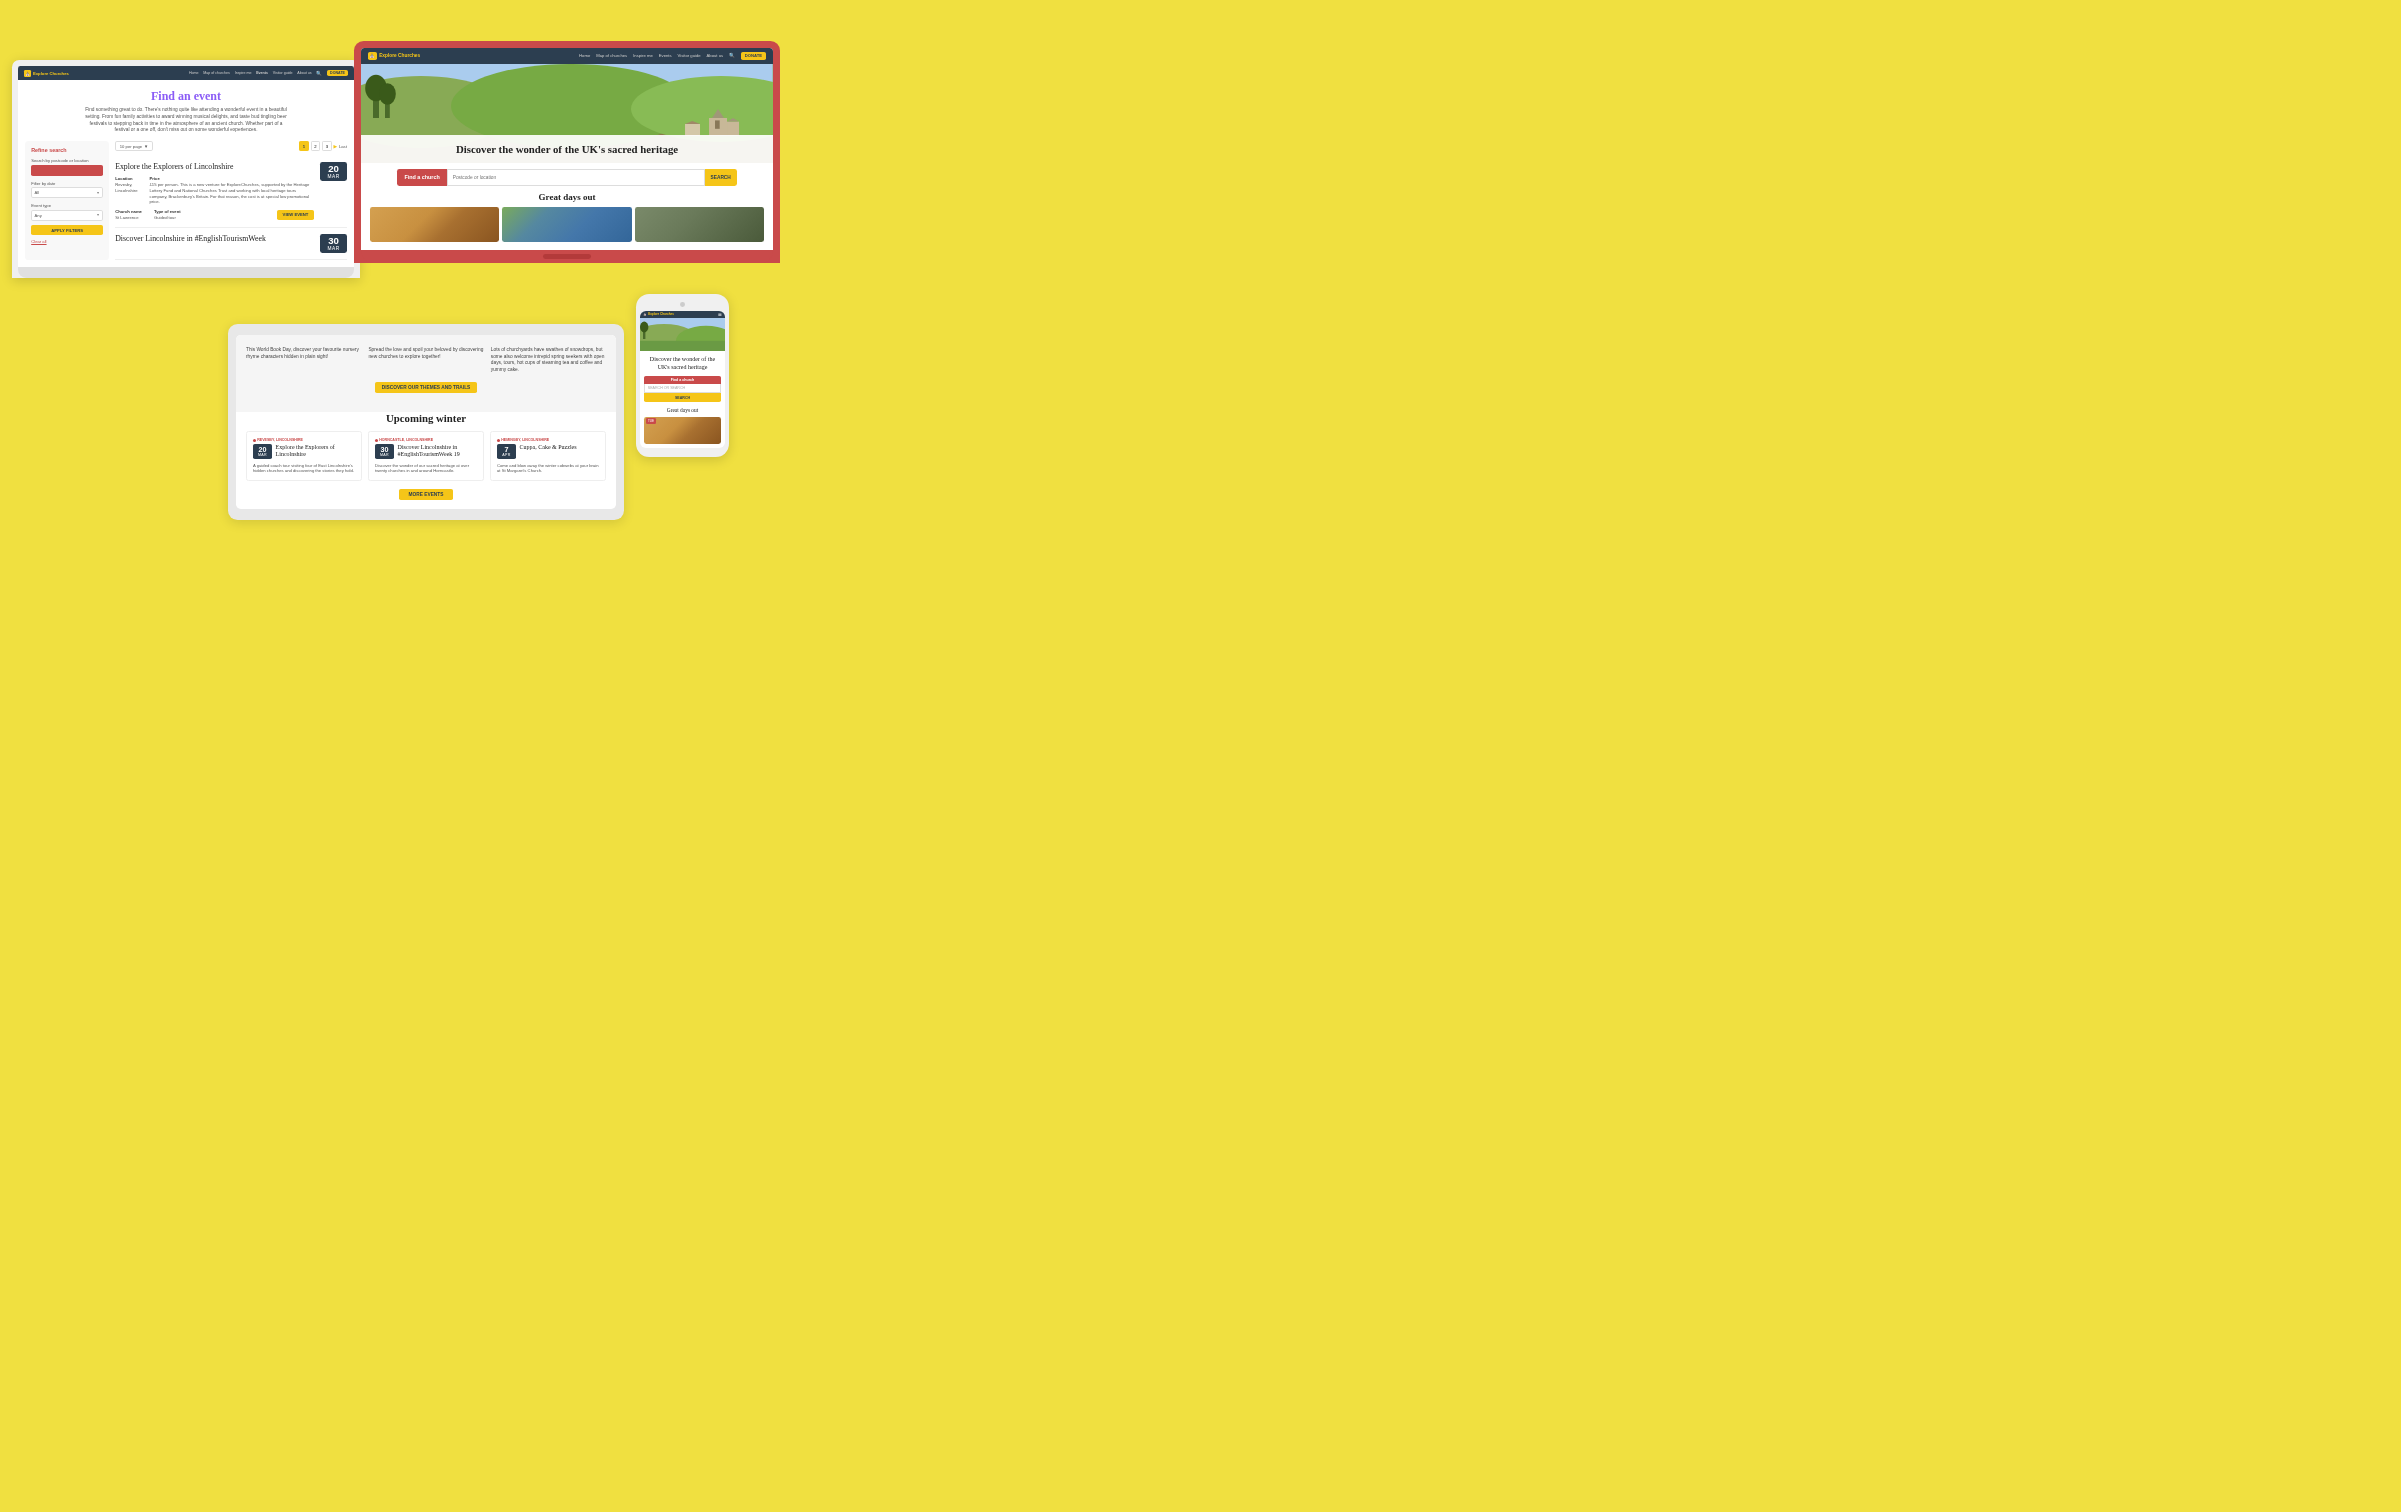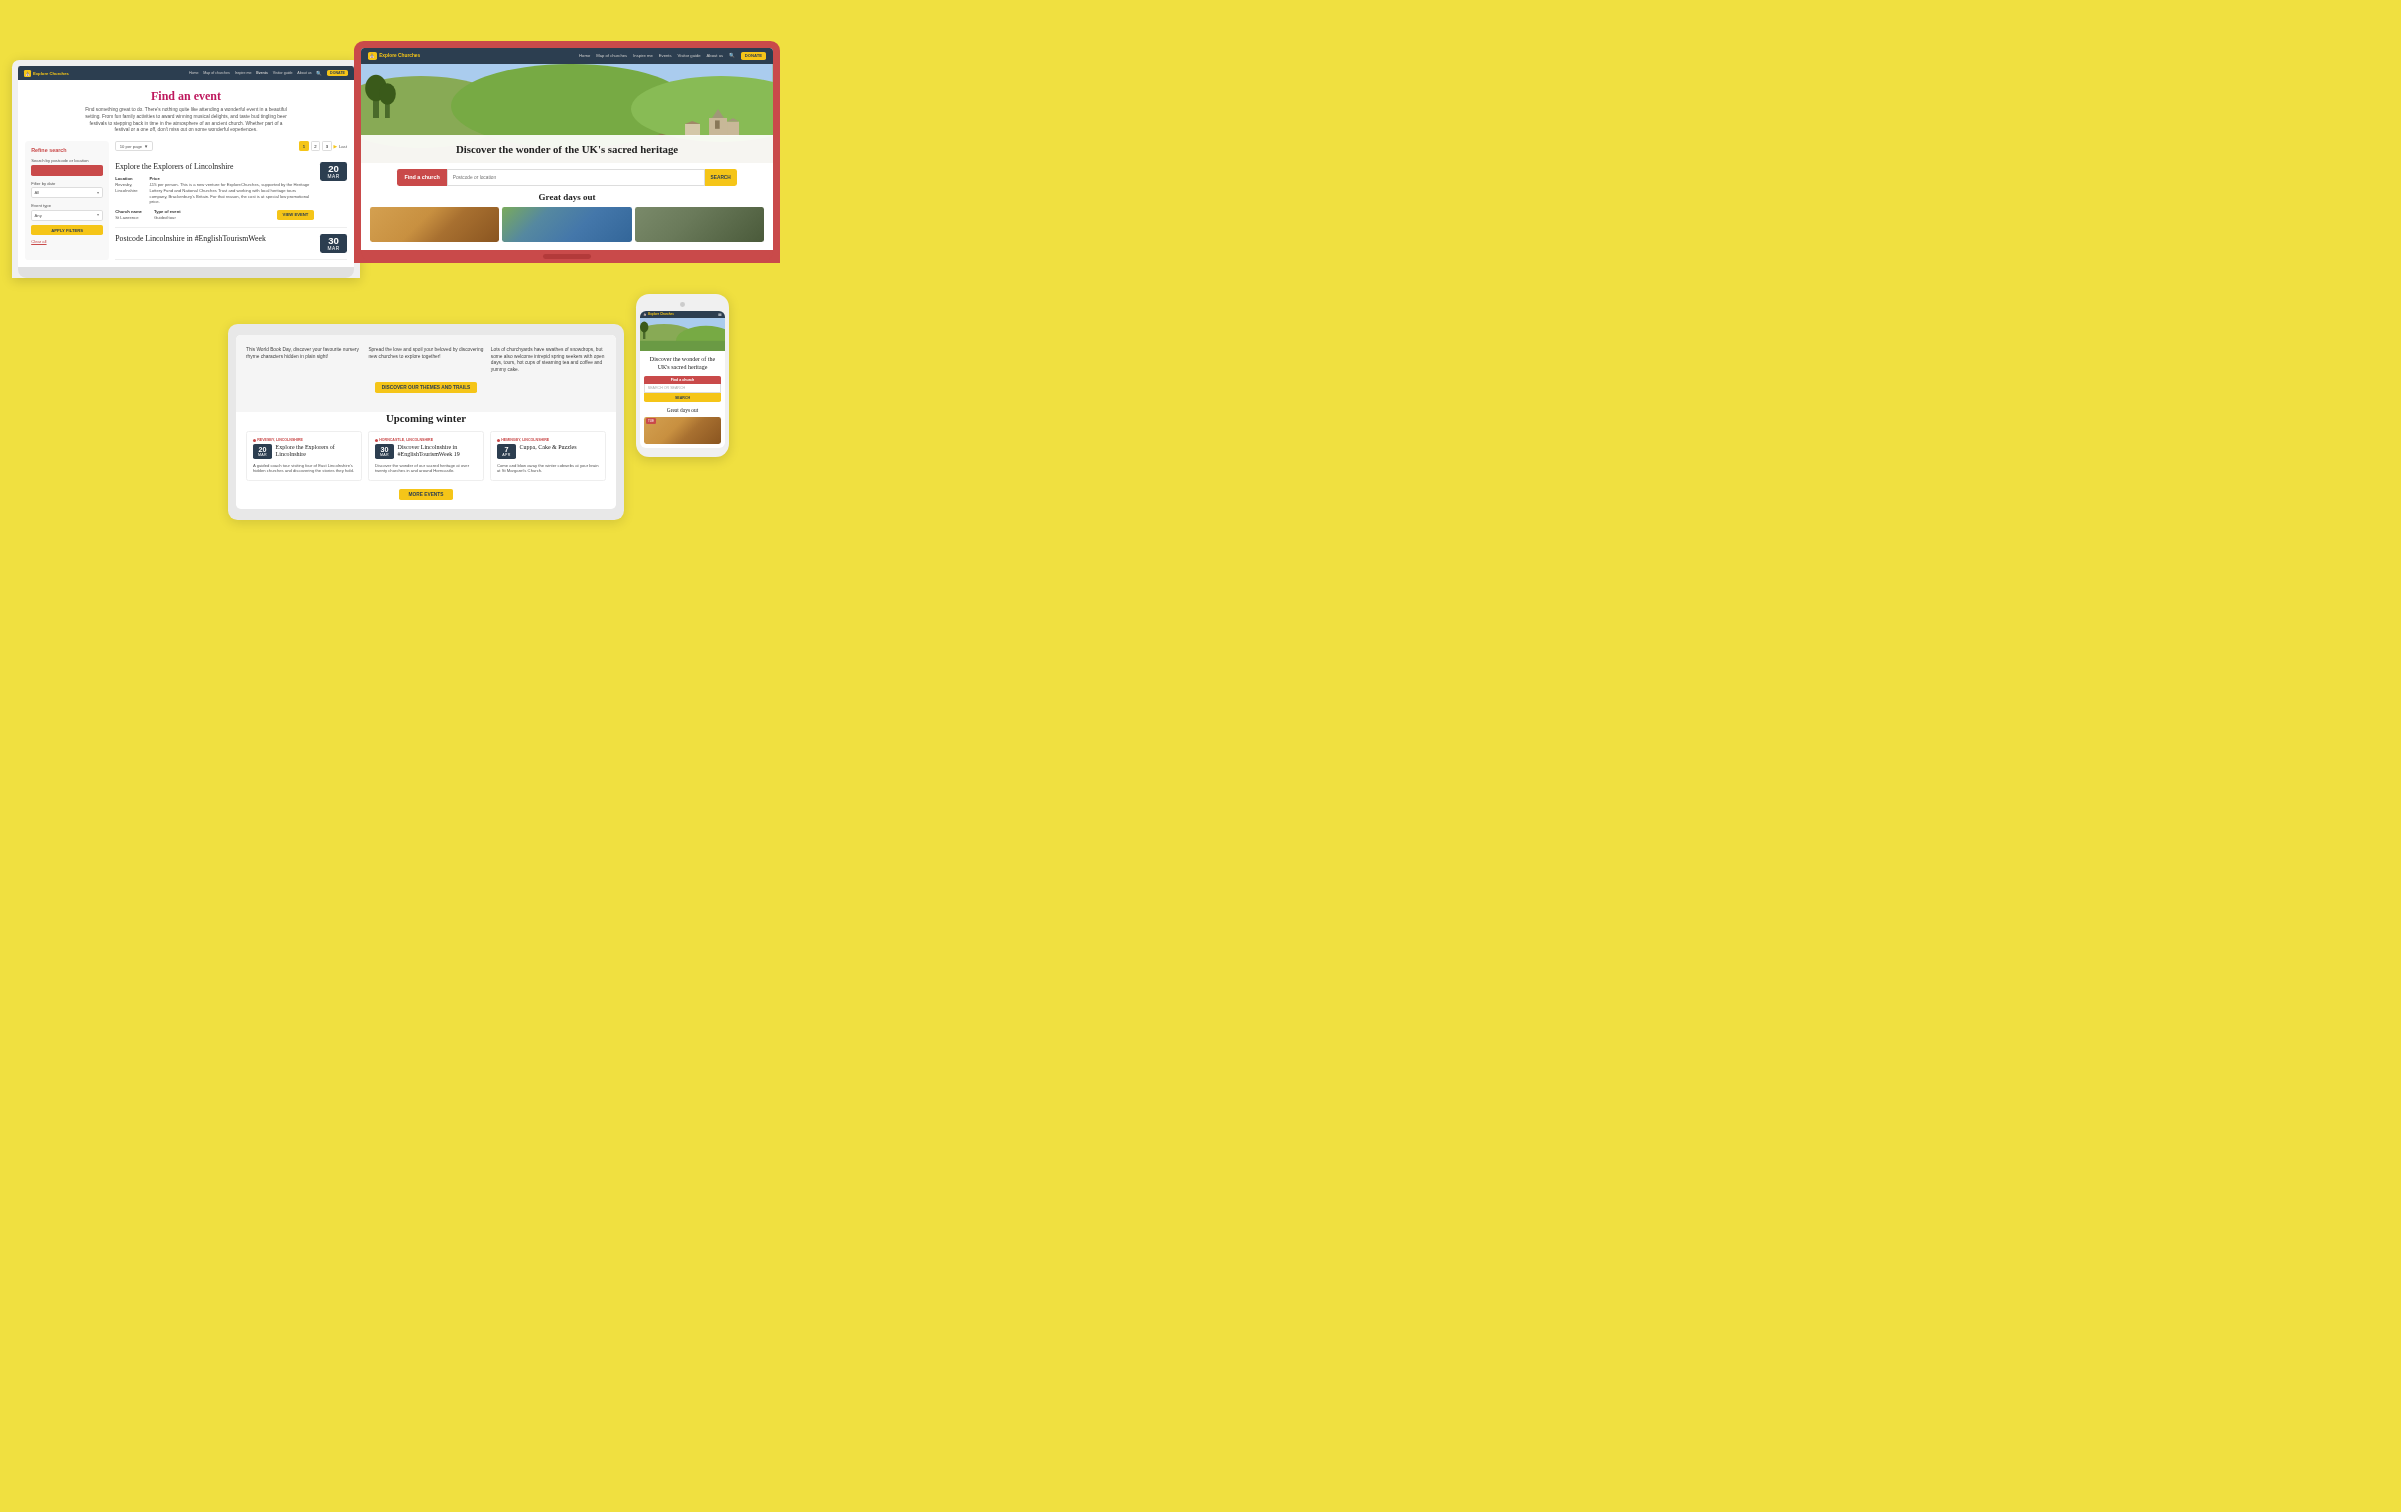--- a/index.html
+++ b/index.html
@@ -264,21 +264,21 @@
       font-family: sans-serif;
       padding: 1.2px 3px;
       border-radius: 1.8px;
     }
 
     
     .event-page-title {
       text-align: center;
       font-size: 12px;
       font-family: Georgia, serif;
-      color: #be185d;
+      color: #8b5cf6;
       margin: 8.4px 0 3.6px;
     }
     .event-page-subtitle {
       text-align: center;
       font-size: 4.8px;
       font-family: sans-serif;
       color: #555;
       max-width: 204px;
       margin: 0 auto 7.2px;
       line-height: 1.4;
@@ -813,21 +813,21 @@
               </div>
             </div>
             <div class="date-badge">
               <div class="date-badge-day">20</div>
               <div class="date-badge-month">MAR</div>
             </div>
           </div>
 
           <div class="event-card">
             <div class="event-info">
-              <div class="event-card-title">Postcode Lincolnshire in #EnglishTourismWeek</div>
+              <div class="event-card-title">Discover Lincolnshire in #EnglishTourismWeek</div>
             </div>
             <div class="date-badge">
               <div class="date-badge-day">30</div>
               <div class="date-badge-month">MAR</div>
             </div>
           </div>
 
         </div>
       </div>
 

